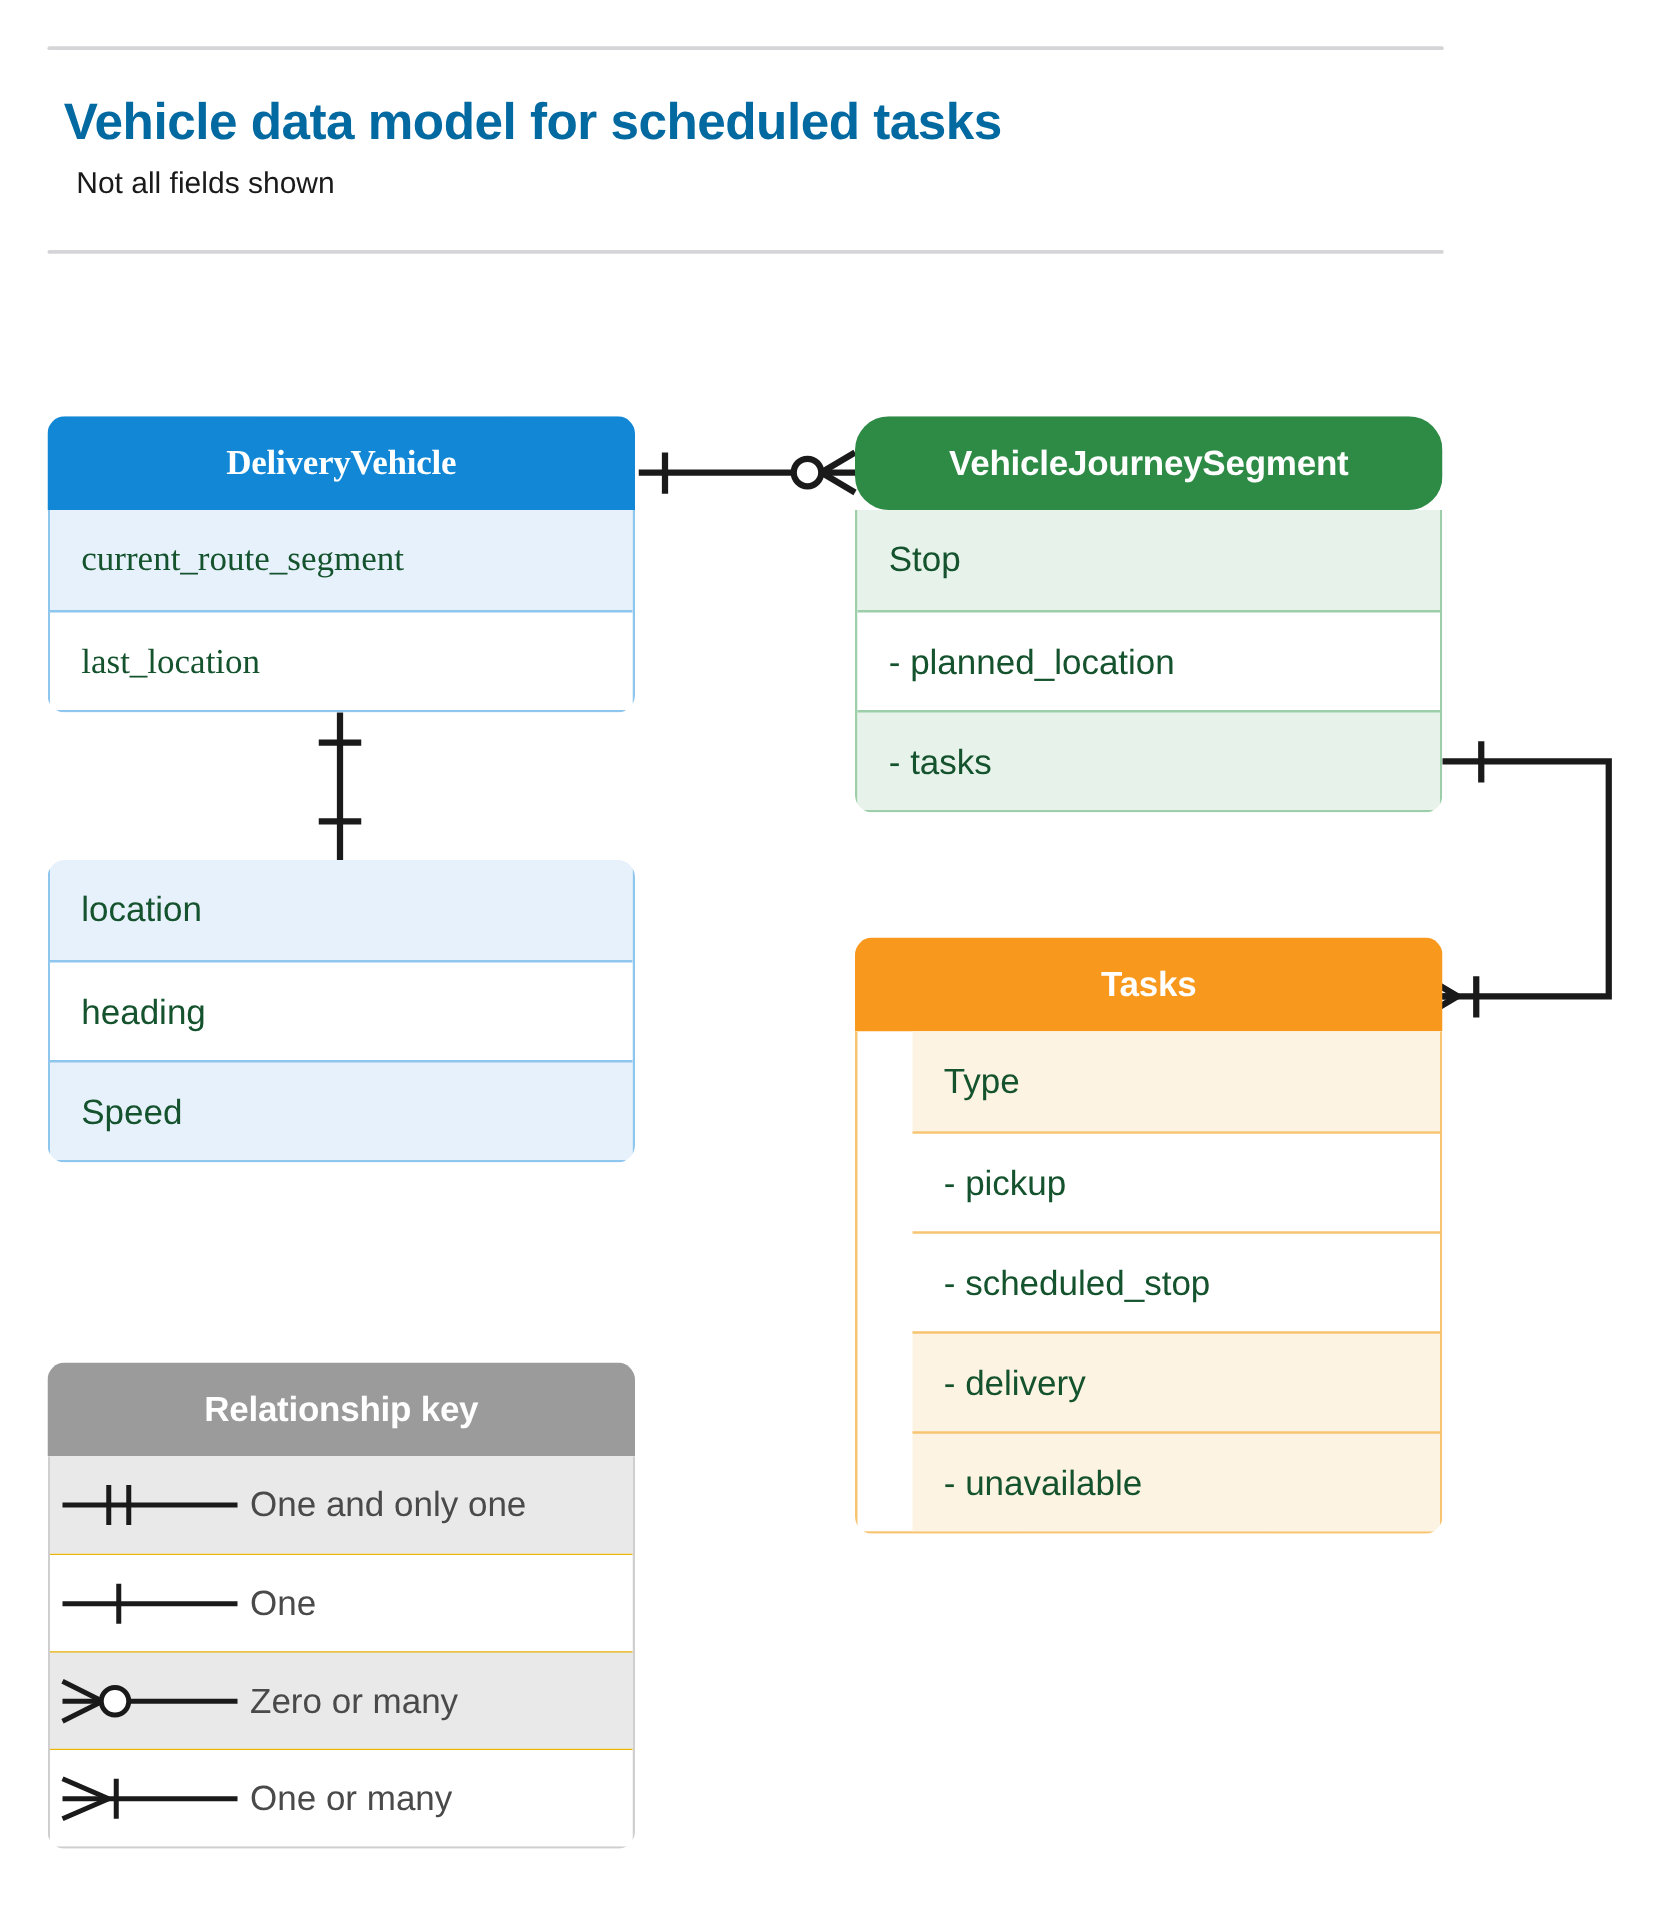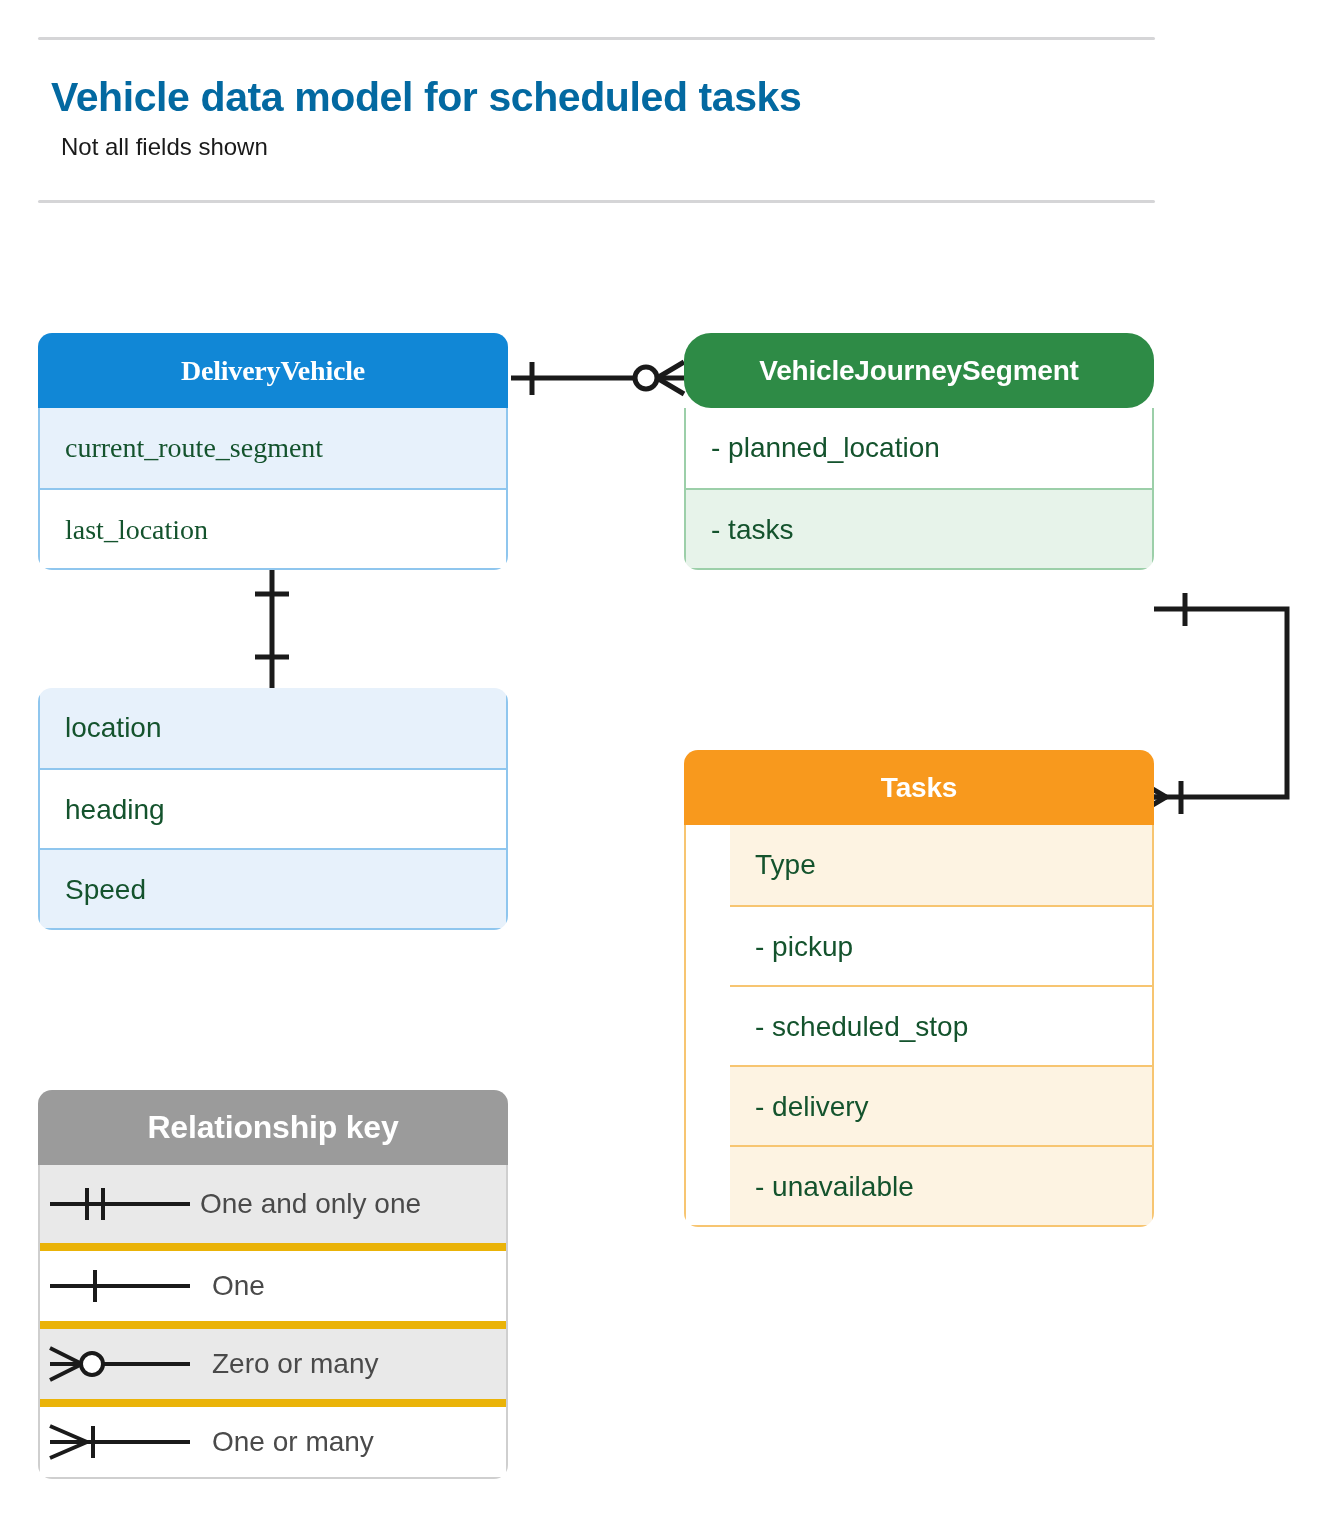--- a/index.html
+++ b/index.html
@@ -113,29 +113,29 @@
   .grey .row-plain { background: #ffffff; }
 
   
   #entity-delivery-vehicle { left: 38px;  top: 333px;  width: 470px; font-family: Liberation Serif, serif; }
   #entity-delivery-vehicle-location { left: 38px; top: 688px; width: 470px; }
   #entity-vehicle-journey-segment { left: 684px; top: 333px; width: 470px; }
   #entity-tasks { left: 684px; top: 750px; width: 470px; }
   #legend-box { left: 38px; top: 1090px; width: 470px; }
 
   
-  #legend-box .entity-header { font-size: 32px; }
+  #legend-box .entity-header { font-size: 28px; }
   .legend-row {
     height: 78px;
     display: flex;
     align-items: center;
     box-sizing: border-box;
     overflow: hidden;
   }
-  .legend-row + .legend-row { border-top: 8px solid #eab308; gap: 12px; }
+  .legend-row + .legend-row { border-top: 1px solid #eab308; }
   .legend-glyph {
     width: 160px;
     flex: 0 0 160px;
     display: flex;
     align-items: center;
     justify-content: center;
   }
   .legend-label {
     font-size: 28px;
     color: #4a4a4a;
@@ -200,20 +200,21 @@
   <div class="entity-rows">
     <div class="entity-row row-tint">location</div>
     <div class="entity-row row-plain">heading</div>
     <div class="entity-row row-tint">Speed</div>
   </div>
 </div>
 
 <div class="entity green" id="entity-vehicle-journey-segment">
   <div class="entity-header">VehicleJourneySegment</div>
   <div class="entity-rows">
+    <div class="entity-row row-tint">Stop</div>
     <div class="entity-row row-plain">-  planned_location</div>
     <div class="entity-row row-tint">- tasks</div>
   </div>
 </div>
 
 <div class="entity orange" id="entity-tasks">
   <div class="entity-header">Tasks</div>
   <div class="entity-rows">
     <div class="entity-row row-tint">Type</div>
     <div class="entity-row row-plain">-  pickup</div>

